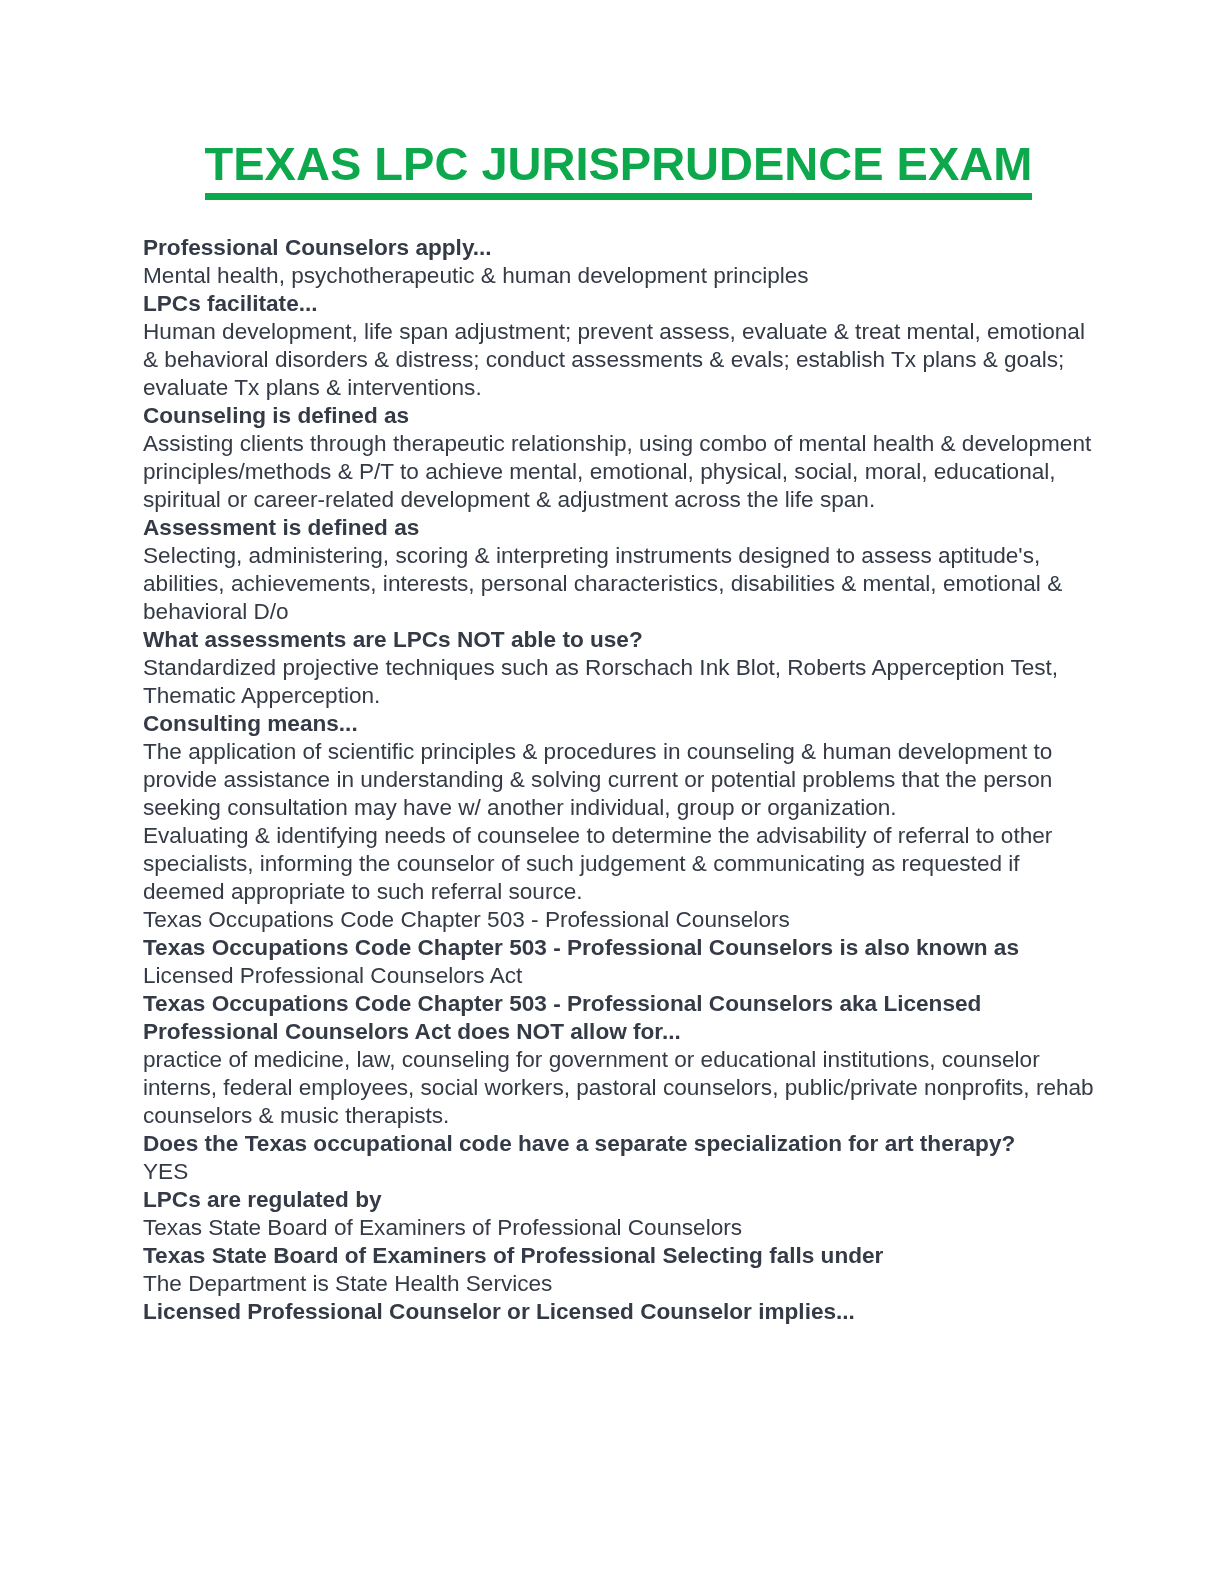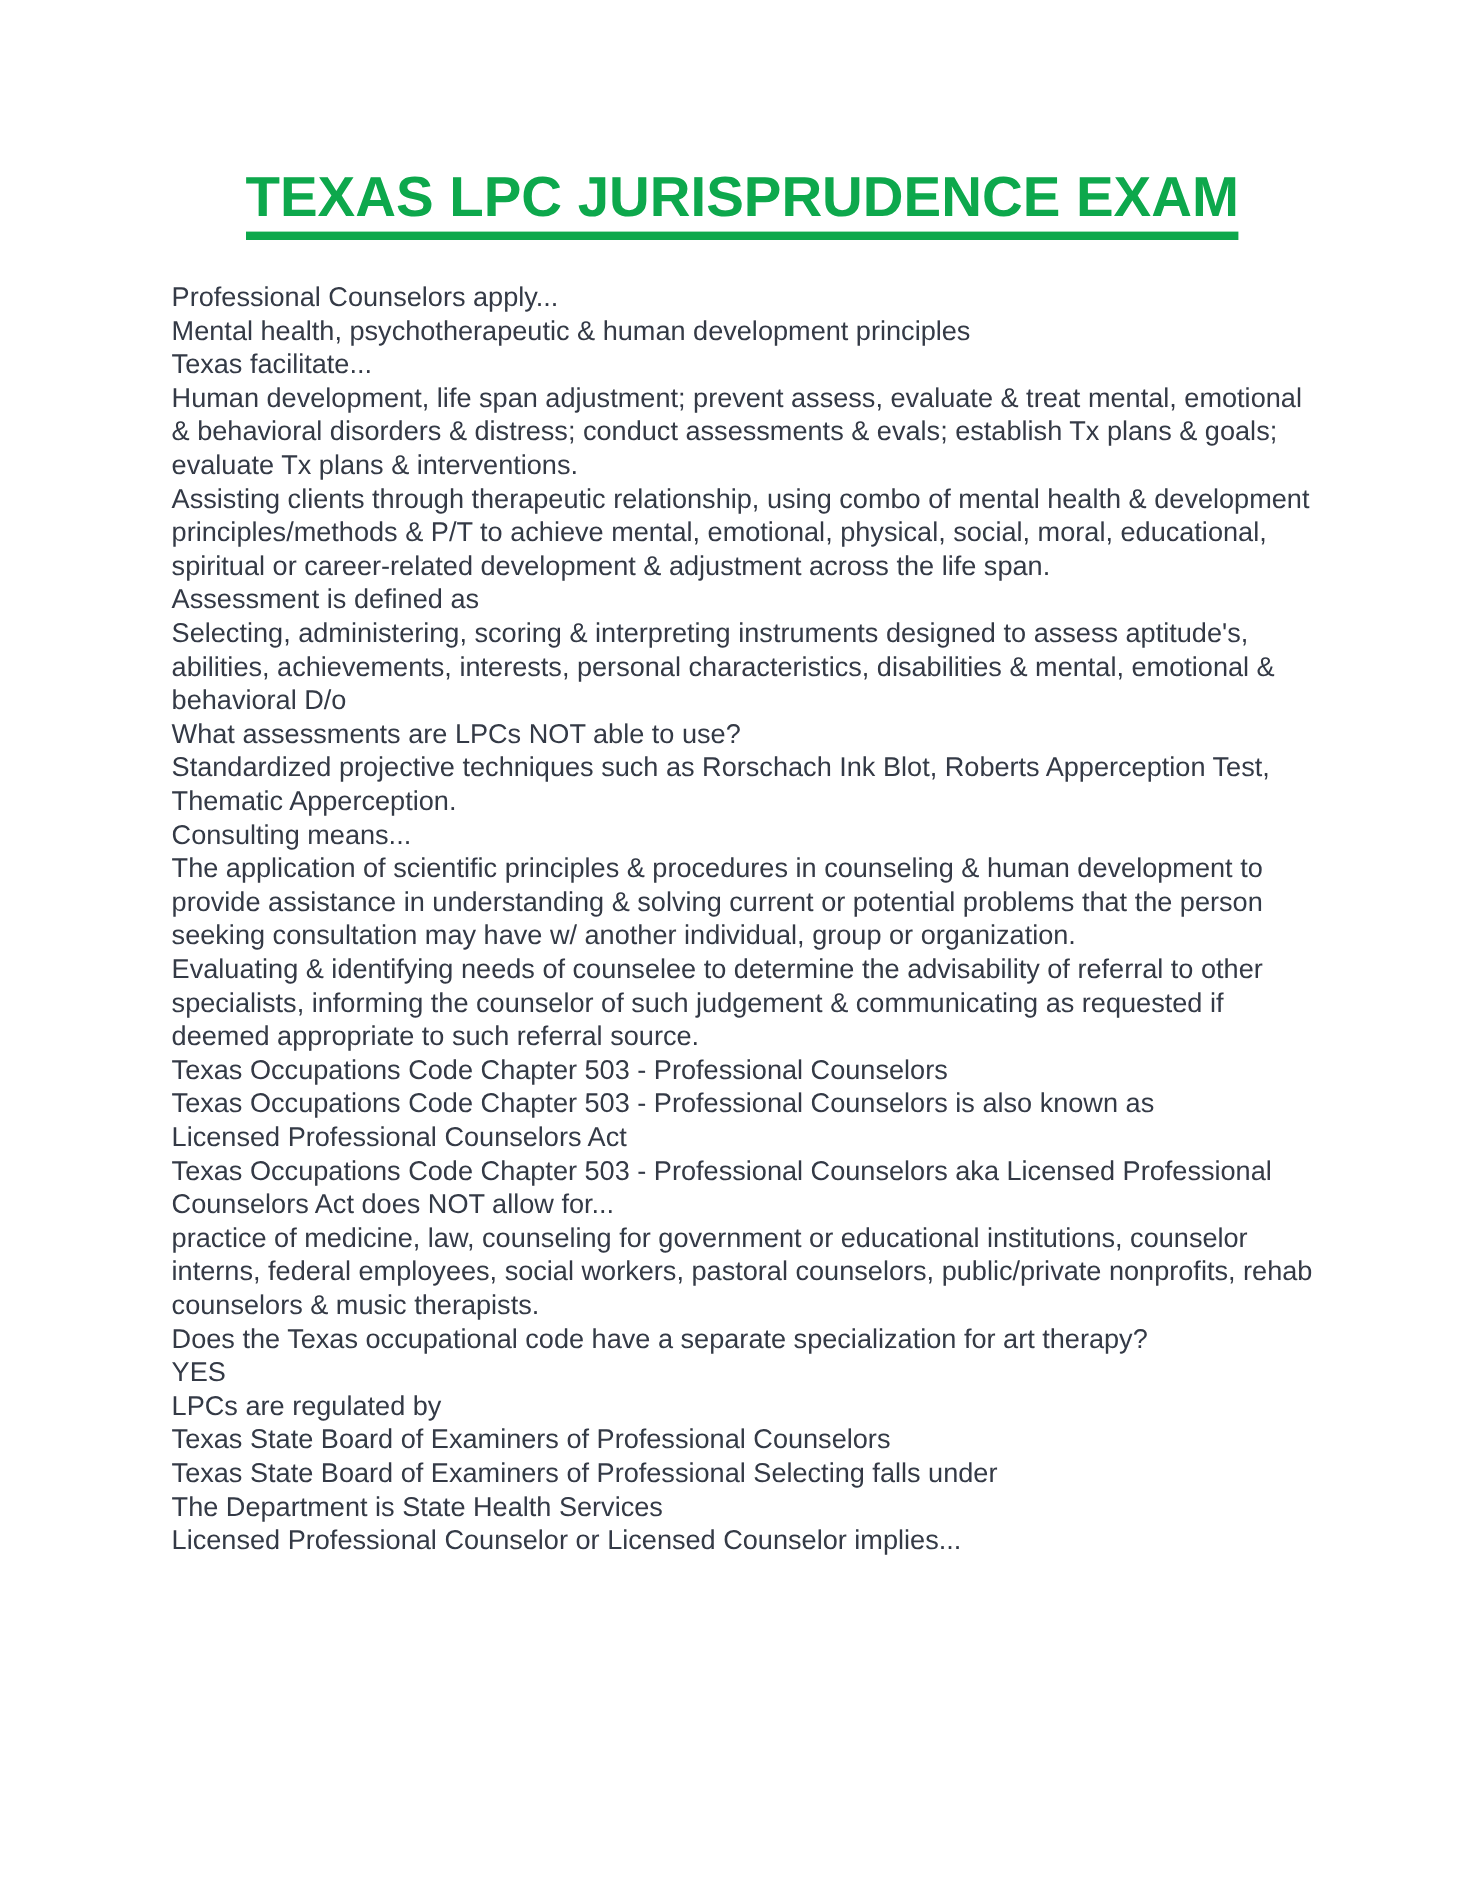--- a/index.html
+++ b/index.html
@@ -38,39 +38,40 @@
   }
   .content {
     font-size: 22.6px;
     line-height: 28px;
   }
   .content p {
     margin: 0;
     padding: 0;
   }
   .content p.q {
-    font-weight: normal;
+    font-weight: bold;
   }
 </style>
 </head>
 <body>
 
 <div class="page">
 
   <div class="title-wrap">
     <span class="title-text">TEXAS LPC JURISPRUDENCE EXAM</span>
   </div>
 
   <div class="content">
     <p class="q">Professional Counselors apply...</p>
     <p class="a">Mental health, psychotherapeutic &amp; human development principles</p>
 
-    <p class="q">Texas facilitate...</p>
+    <p class="q">LPCs facilitate...</p>
     <p class="a">Human development, life span adjustment; prevent assess, evaluate &amp; treat mental, emotional &amp; behavioral disorders &amp; distress; conduct assessments &amp; evals; establish Tx plans &amp; goals; evaluate Tx plans &amp; interventions.</p>
 
+    <p class="q">Counseling is defined as</p>
     <p class="a">Assisting clients through therapeutic relationship, using combo of mental health &amp; development principles/methods &amp; P/T to achieve mental, emotional, physical, social, moral, educational, spiritual or career-related development &amp; adjustment across the life span.</p>
 
     <p class="q">Assessment is defined as</p>
     <p class="a">Selecting, administering, scoring &amp; interpreting instruments designed to assess aptitude's, abilities, achievements, interests, personal characteristics, disabilities &amp; mental, emotional &amp; behavioral D/o</p>
 
     <p class="q">What assessments are LPCs NOT able to use?</p>
     <p class="a">Standardized projective techniques such as Rorschach Ink Blot, Roberts Apperception Test, Thematic Apperception.</p>
 
     <p class="q">Consulting means...</p>
     <p class="a">The application of scientific principles &amp; procedures in counseling &amp; human development to provide assistance in understanding &amp; solving current or potential problems that the person seeking consultation may have w/ another individual, group or organization.</p>

